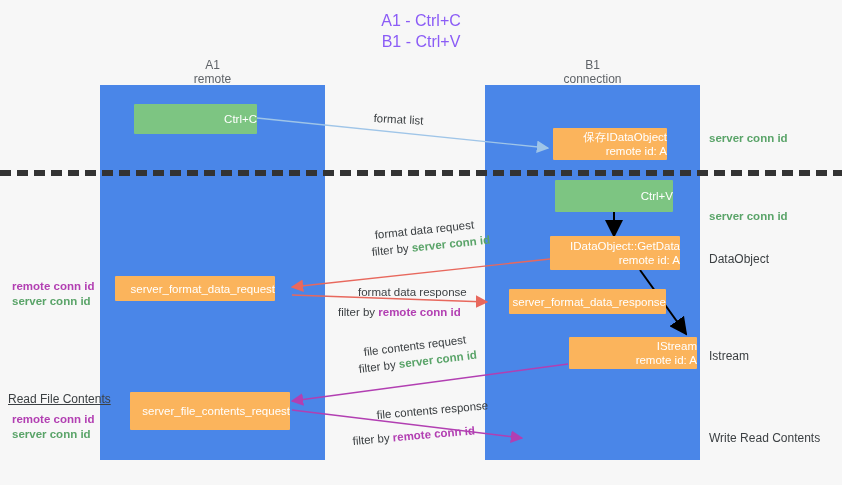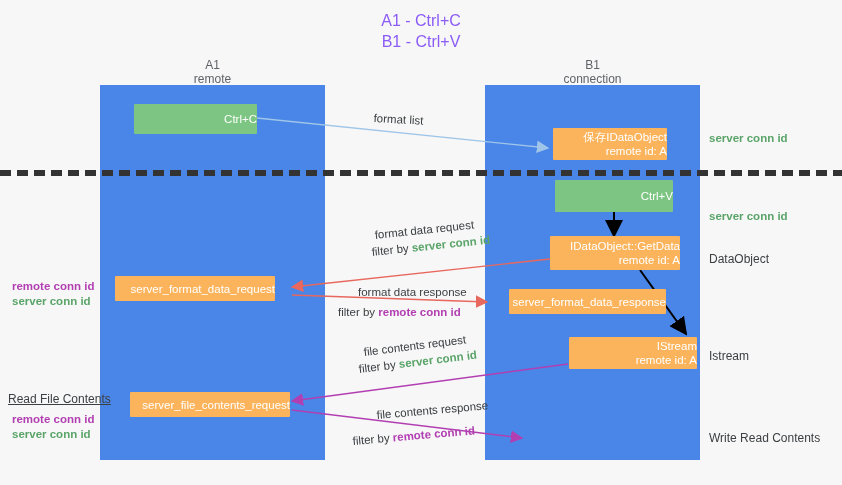--- a/index.html
+++ b/index.html
@@ -184,21 +184,21 @@
 
   <div class="abs node orange" style="left:489px; top:289px; width:157px; height:25px;margin-left:20px;">
     <span>server_format_data_response</span>
   </div>
 
   <div class="abs node orange" style="left:569px; top:337px; width:128px; height:32px;">
     <span>IStream</span>
     <span class="l2">remote id: A</span>
   </div>
 
-  <div class="abs node orange" style="left:130px; top:392px; width:160px; height:25px;">
+  <div class="abs node orange" style="left:130px; top:392px; width:160px; height:38px;">
     <span>server_file_contents_request</span>
   </div>
 
 
   <div class="abs conn-green" style="left:709px; top:132px;">server conn id</div>
 
   <div class="abs conn-green" style="left:709px; top:210px;">server conn id</div>
 
   <div class="abs side-label" style="left:709px; top:252px;">DataObject</div>
 

